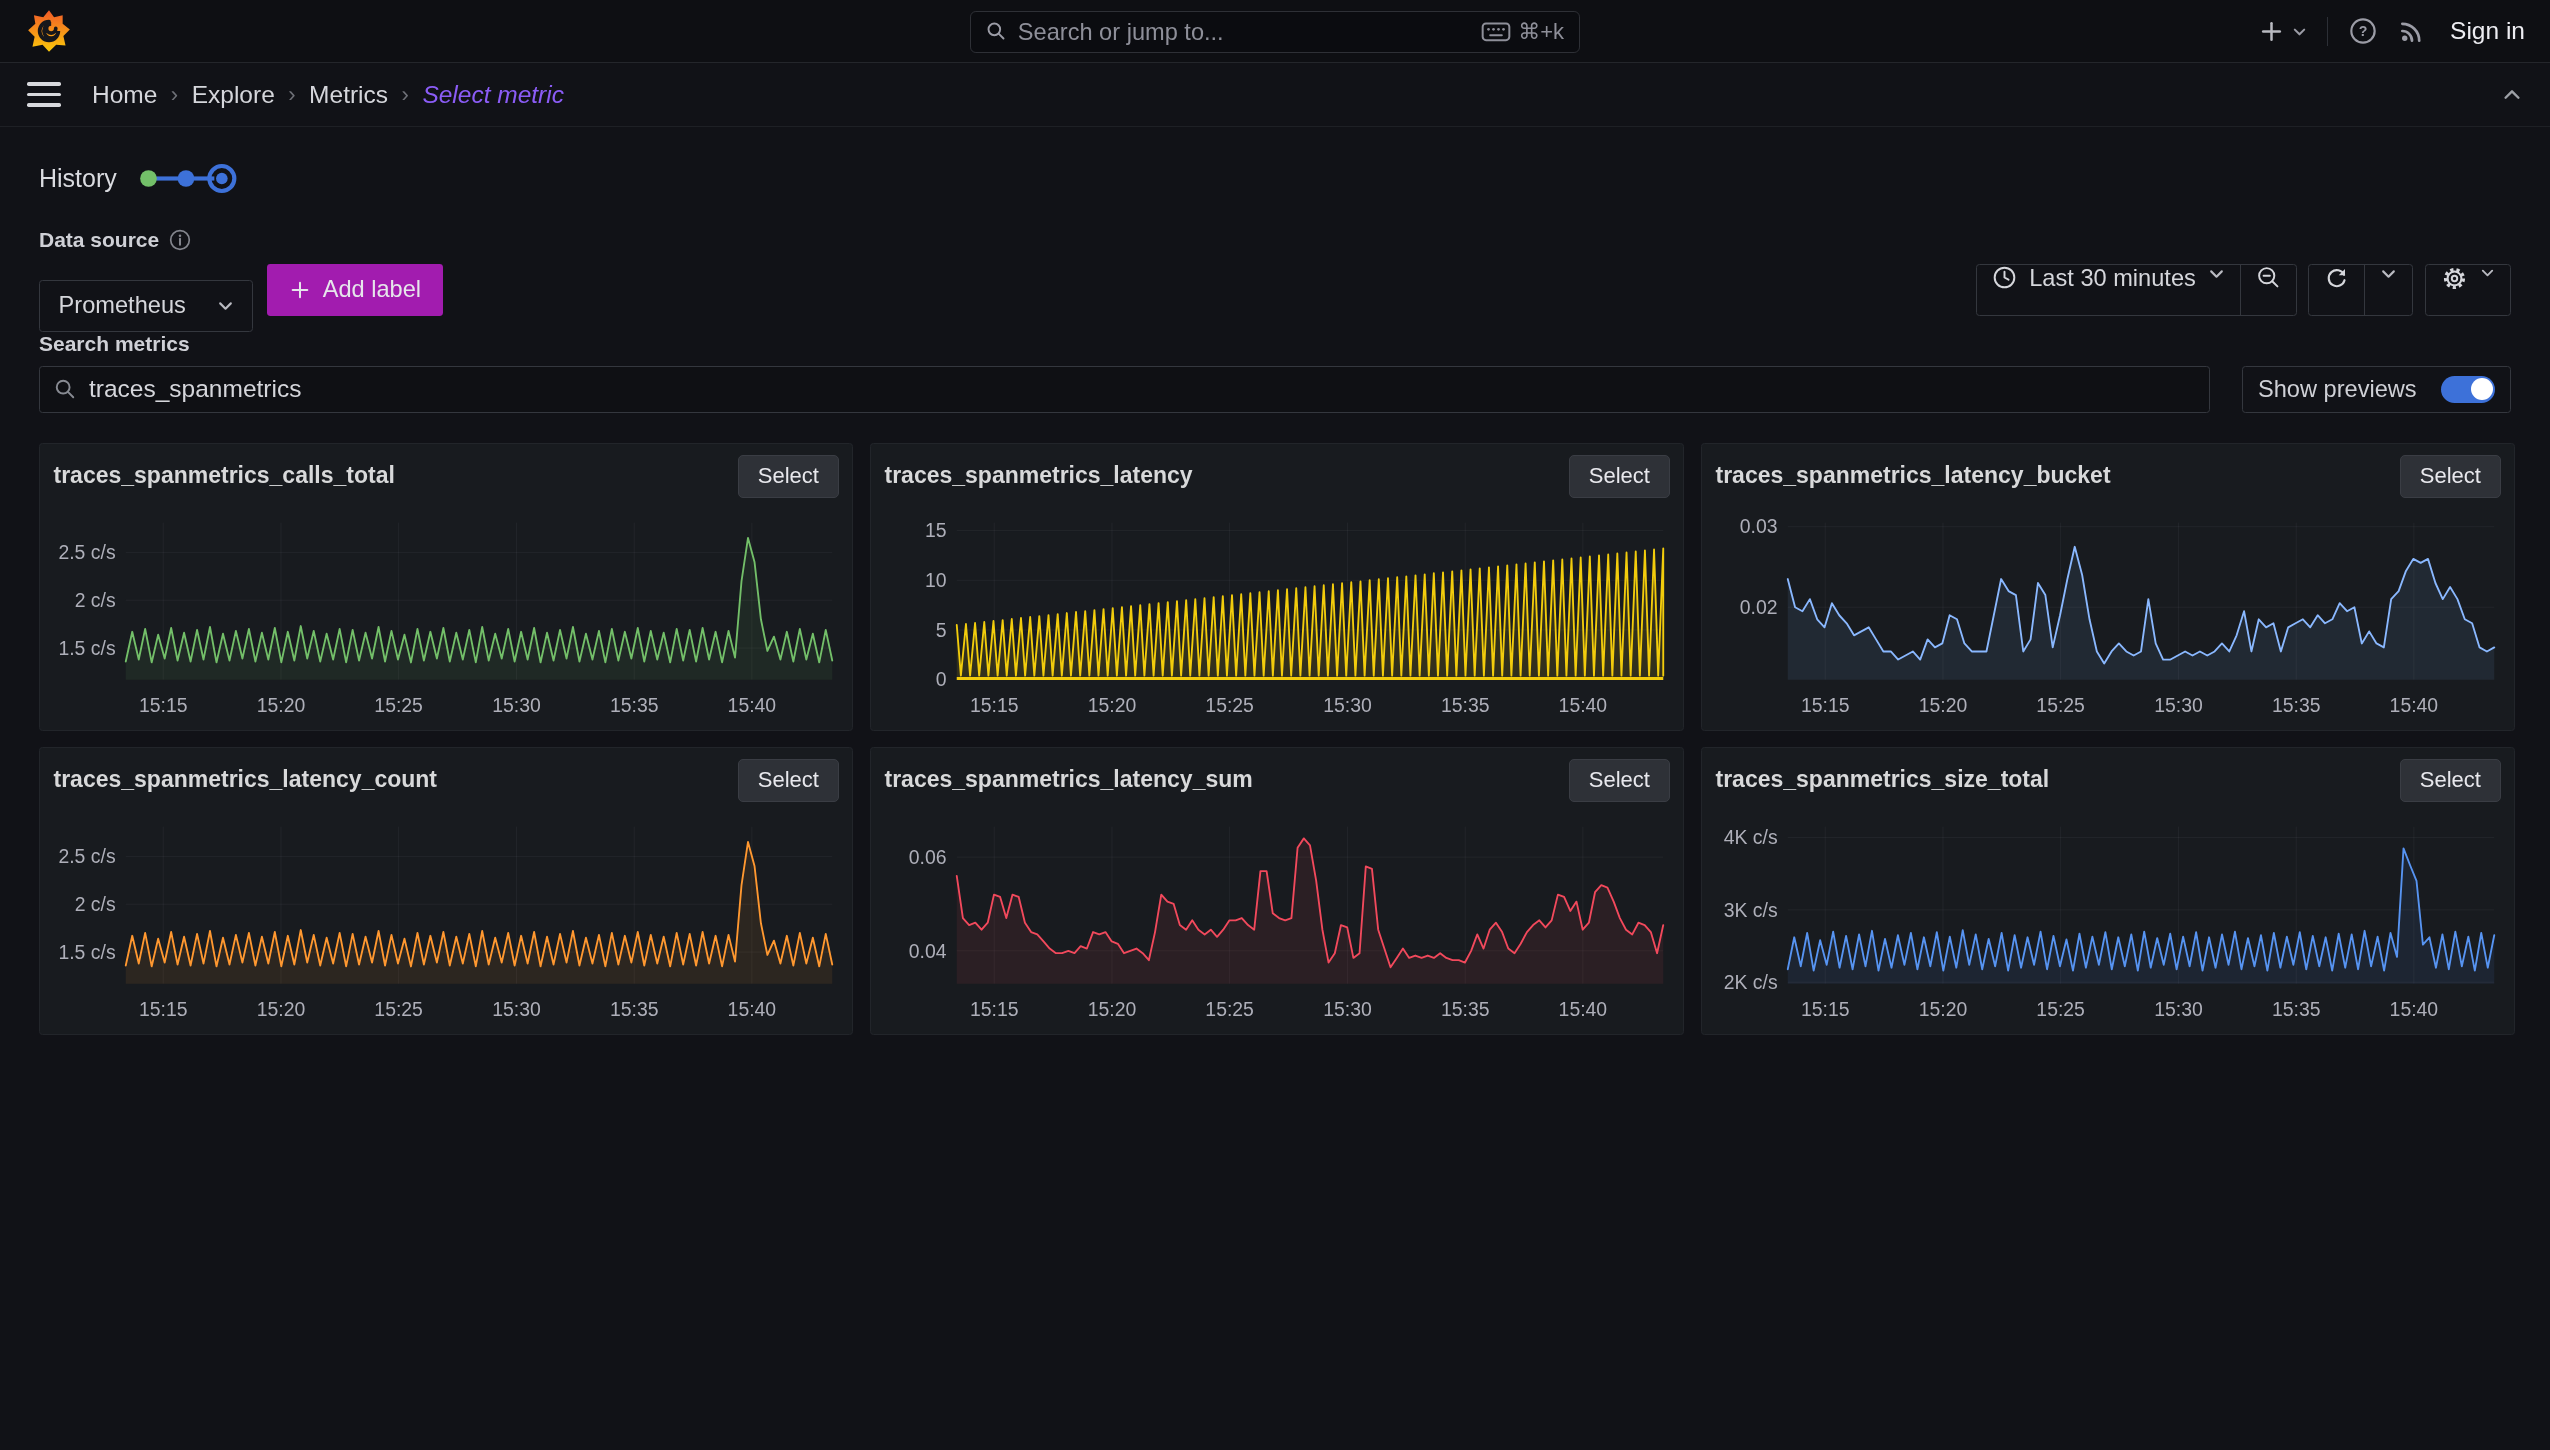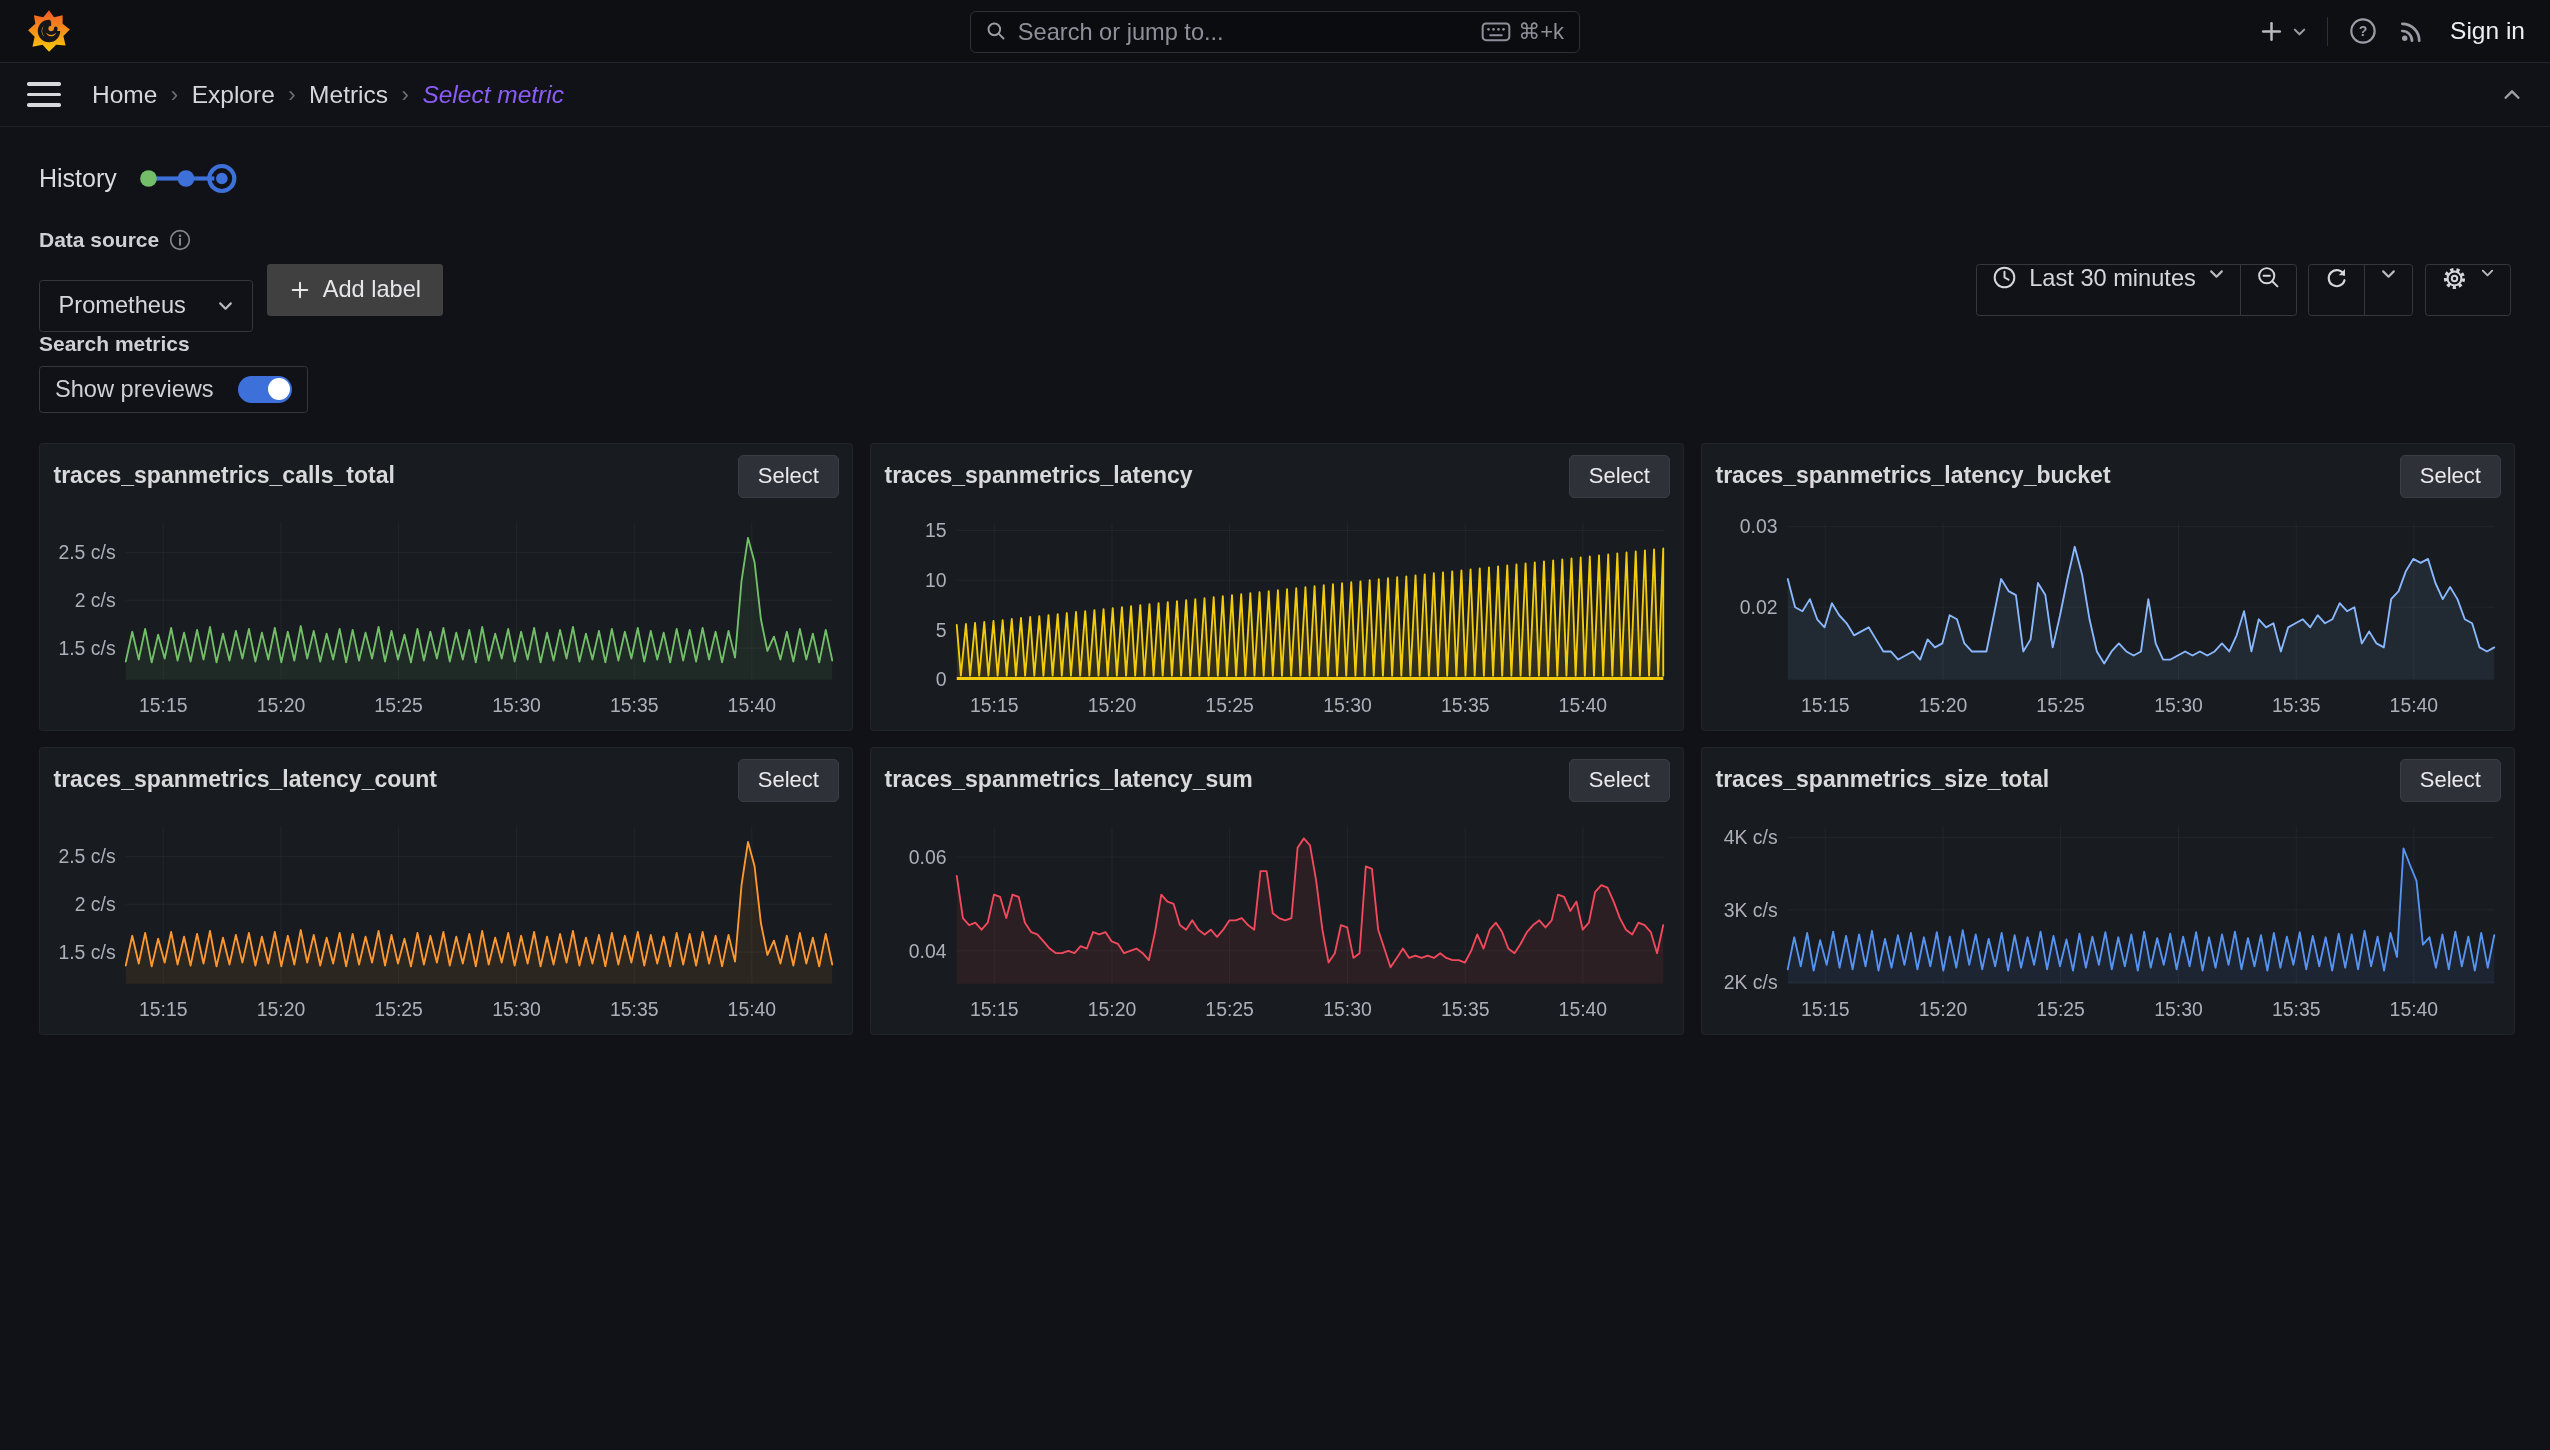--- a/index.html
+++ b/index.html
@@ -34,21 +34,21 @@
   
   .content { padding:34px 39px 0 39px; }
   .history-row { display:flex; align-items:center; gap:20px; }
   .history-label { font-size:25px; font-weight:500; color:#DADBE0; }
   .section-label { font-size:21px; font-weight:700; color:#CFD0D6; display:flex; align-items:center; gap:10px; }
   .ds-row { margin-top:32px; }
   .controls-row { margin-top:11.8px; display:flex; align-items:flex-start; justify-content:space-between; }
   .controls-left { display:flex; gap:13.5px; }
   .select-box { height:52px; border:0.8px solid #34373E; border-radius:3.4px; display:flex; align-items:center;
     gap:31px; padding:0 18.6px; font-size:23.6px; color:#D5D6DB; cursor:pointer; background:#111217;margin-top:16px; }
-  .btn-secondary { height:52px; border:none; border-radius:3.4px; background:#404040; color:#E6E6EB;
+  .btn-secondary { height:52px; border:none; border-radius:3.4px; background:#a21caf; color:#E6E6EB;
     font-size:23.6px; font-weight:500; font-family:inherit; display:flex; align-items:center; gap:11.8px; padding:0 22px; cursor:pointer;text-align:right; }
   .controls-right { display:flex; gap:11.8px; }
   .btn-group { display:flex; height:52px; border:0.8px solid #34373E; border-radius:3.4px; overflow:hidden; }
   .seg { display:flex; gap:11.8px; padding:0 15px; cursor:pointer; color:#D5D6DB; font-size:23.6px; }
   .seg + .seg { border-left:0.8px solid #34373E; }
   .tp-text { font-weight:500; }
 
   .search-section { }
   .search-row { margin-top:10px; display:flex; align-items:center; gap:32px; }
   .metrics-input { flex:1; height:47px; border:0.8px solid #34373E; border-radius:3.4px; background:#0F1014;
@@ -244,20 +244,27 @@
               <polyline points="3,6 8,11 13,6" fill="none" stroke="#B9BAC1" stroke-width="2" stroke-linecap="round" stroke-linejoin="round"></polyline>
             </svg>
         </div>
       </div>
     </div>
   </div>
 
   <div class="search-section">
     <div class="section-label">Search metrics</div>
     <div class="search-row">
+      <div class="metrics-input">
+        <svg width="22" height="22" viewBox="0 0 24 24">
+            <circle cx="10" cy="10" r="7" fill="none" stroke="#888B93" stroke-width="2.1"></circle>
+            <line x1="15.2" y1="15.2" x2="21" y2="21" stroke="#888B93" stroke-width="2.1" stroke-linecap="round"></line>
+          </svg>
+        <span class="val">traces_spanmetrics</span>
+      </div>
       <div class="previews-box">
         <span class="lbl">Show previews</span>
         <span class="toggle">
             <span class="knob"></span>
           </span>
       </div>
     </div>
   </div>
 
   <div class="grid">

